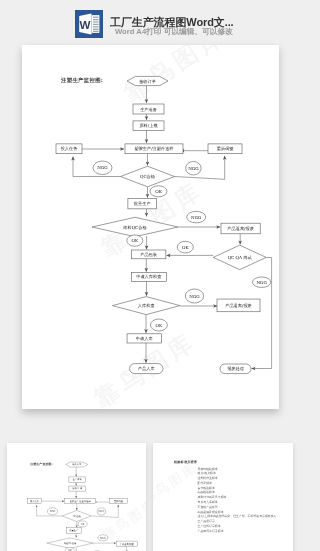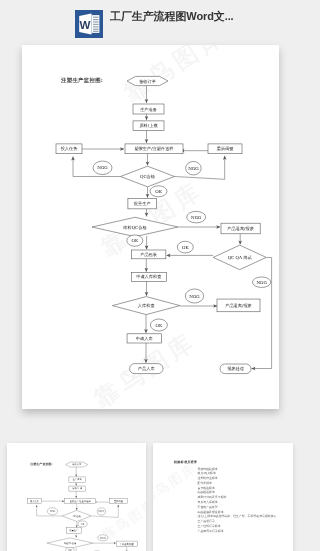--- a/index.html
+++ b/index.html
@@ -8,21 +8,21 @@
     width:300px;height:551px;overflow:hidden;
     background:#efefef;
     font-family:"Liberation Sans",sans-serif;
     -webkit-font-smoothing:antialiased;
   }
   .wrap{position:relative;width:300px;height:551px;}
 
   
   .header{position:absolute;left:0;top:0;width:300px;height:45px;}
   .word-icon{position:absolute;left:75px;top:10px;width:28px;height:28px;}
-  .doc-title{position:absolute;left:110px;top:9px;font-size:11px;font-weight:bold;color:#333;letter-spacing:-0.1px;white-space:nowrap;}
+  .doc-title{position:absolute;left:110px;top:15px;font-size:11px;font-weight:bold;color:#333;letter-spacing:-0.1px;white-space:nowrap;}
   .doc-sub{position:absolute;left:115px;top:26.5px;font-size:7.7px;font-weight:bold;color:#9b9b9b;white-space:nowrap;}
 
   
   .page1{position:absolute;left:22px;top:45px;width:257px;height:364px;background:#fff;
      box-shadow:0 4px 8px rgba(0,0,0,.22);}
   .page-sm{position:absolute;background:#fff;box-shadow:0 2px 5px rgba(0,0,0,.14);height:115px;}
   .page2{left:7px;top:443px;width:139px;}
   .page3{left:153px;top:443px;width:140px;}
 
   svg{display:block;}
@@ -72,20 +72,21 @@
           <rect x="18.0" y="11.4" width="5.6" height="1.25"></rect>
           <rect x="18.0" y="13.8" width="5.6" height="1.25"></rect>
           <rect x="18.0" y="16.2" width="5.6" height="1.25"></rect>
           <rect x="18.0" y="18.6" width="5.6" height="1.25"></rect>
           <rect x="18.0" y="20.7" width="5.6" height="1.25"></rect>
         </g>
         <text x="10.0" y="18.6" font-family="'Liberation Sans',sans-serif" font-size="11.6" font-weight="bold" fill="#2b3f63" text-anchor="middle">W</text>
       </svg>
     </span>
     <div class="doc-title">工厂生产流程图Word文...</div>
+    <div class="doc-sub">Word A4打印 可以编辑、可以修改</div>
   </div>
 
   <div class="page1">
     <div class="wmlayer">
       <span class="wm wm1">靠鸟图库</span>
       <span class="wm wm2">靠鸟图库</span>
       <span class="wm wm3">靠鸟图库</span>
     </div>
     <div class="chart-title">注塑生产监控图:</div>
     <svg class="flow" id="flow-svg" viewBox="0 0 257 364" width="257" height="364">

